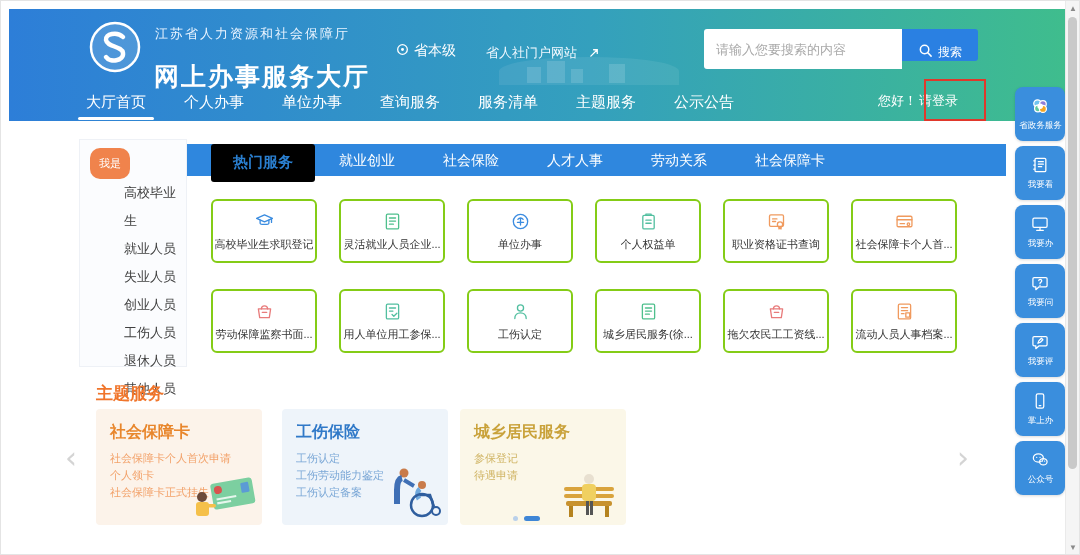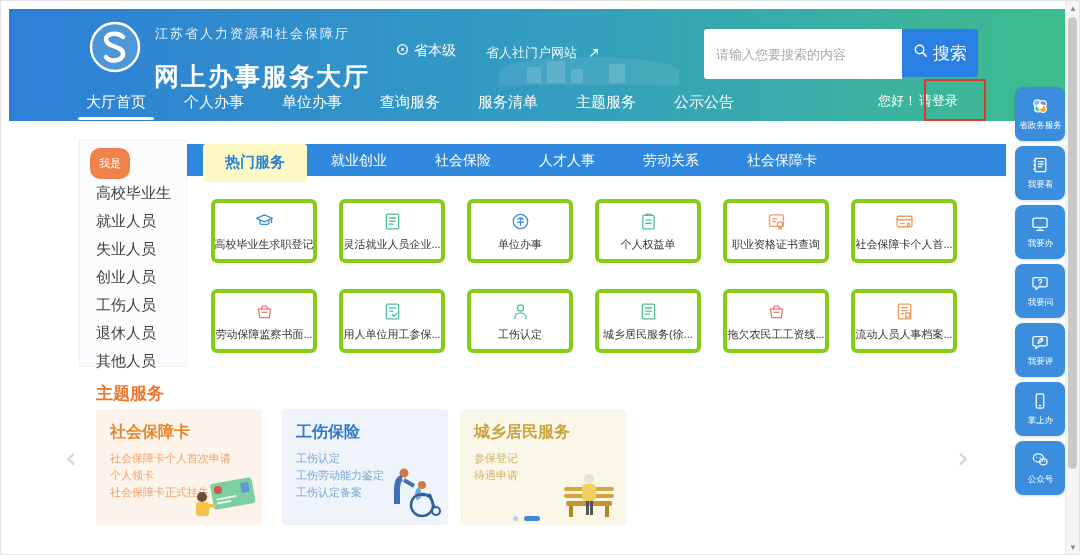--- a/index.html
+++ b/index.html
@@ -11,25 +11,25 @@
   .header { position:absolute; left:8px; top:8px; width:1058px; height:112px;
             background:linear-gradient(90deg,#2d7ed8 0%,#34a0bd 55%,#3fbd8d 100%); }
   .deco-hill { position:absolute; border-radius:50% 50% 0 0; background:rgba(255,255,255,.08); }
   .deco-house { position:absolute; background:rgba(255,255,255,.14); }
   .logo-badge { position:absolute; left:80px; top:12px; width:52px; height:52px; }
   .org-name { position:absolute; left:146px; top:16px; color:#eaf4ff; font-size:13px; letter-spacing:2px;font-family:Liberation Serif, serif; }
   .portal-title { position:absolute; left:145px; top:33px; color:#fff; font-size:25px; font-weight:bold; letter-spacing:2px;margin-top:18px; }
   .region { position:absolute; left:387px; top:33px; color:#fff; font-size:14px; display:flex; align-items:center; gap:5px; }
   .portal-link { position:absolute; left:477px; top:35px; color:#f2f9ff; font-size:13px; display:flex; align-items:center; gap:12px; cursor:pointer; }
   .search-wrap { position:absolute; left:695px; top:20px; height:40px; display:flex; }
-  .search-input { width:198px; height:50px; border:none; outline:none; padding:0 12px;
+  .search-input { width:198px; height:40px; border:none; outline:none; padding:0 12px;
                   font-size:13px; color:#333; border-radius:3px 0 0 3px; }
   .search-input::placeholder { color:#a9a9a9; }
-  .search-btn { width:76px; height:48px; border:none; background:#2a80e2; color:#fff;
-                font-size:17px; border-radius:0 3px 3px 0; display:flex; align-items:center;
+  .search-btn { width:76px; height:32px; border:none; background:#2a80e2; color:#fff;
+                font-size:12px; border-radius:0 3px 3px 0; display:flex; align-items:flex-end;
                 justify-content:center; gap:5px; cursor:pointer; }
 
   
   .nav { position:absolute; left:0; bottom:0; width:100%; height:38px; display:flex;
          align-items:center; padding-left:77px; gap:38px; }
   .nav-item { color:#fff; font-size:15px; cursor:pointer; position:relative; line-height:38px; height:38px; }
   .nav-item.active::after { content:""; position:absolute; left:-8px; right:-8px; bottom:1px;
                             height:3px; background:#fff; border-radius:2px; }
   .greeting { position:absolute; left:869px; top:83px; color:#fff; font-size:13px; display:flex; align-items:center; }
   .login-link { color:#fff; cursor:pointer; margin-left:2px; }
@@ -52,33 +52,33 @@
   .sb-arrow { position:absolute; left:0; width:14px; height:12px; color:#8a8a8a; font-size:8px;
               text-align:center; line-height:12px; cursor:pointer; }
   .sb-thumb { position:absolute; left:2px; top:16px; width:9px; height:452px; background:#c9c9c9;
               border-radius:5px; cursor:pointer; }
 
   
   .audience { position:absolute; left:78px; top:138px; width:108px; height:228px;
               background:#fbfcfe; border:1px solid #eef1f6; padding:8px 0 0 10px; }
   .me-badge { display:inline-block; background:#f0834c; color:#fff; font-size:11px;
               padding:8px 9px; border-radius:10px; }
-  .aud-item { font-size:15px; color:#404040; line-height:28px; padding-left:6px; cursor:pointer; }
+  .aud-item { font-size:13px; color:#404040; line-height:28px; padding-left:6px; cursor:pointer;margin-left:28px; }
 
   
   .tabs { position:absolute; left:186px; top:143px; width:819px; height:32px; background:#2f87de;
           display:flex; align-items:flex-start; }
   .tab { color:#fff; font-size:14px; line-height:32px; padding:0 24px; cursor:pointer; }
-  .tab.active { background:#fef9c3; color:#2a7fd0; font-weight:bold; font-size:15px;
-                height:38px; line-height:36px; border-radius:3px; margin-left:16px; padding:0 22px; }
+  .tab.active { background:#000000; color:#2a7fd0; font-weight:bold; font-size:15px;
+                height:38px; line-height:36px; border-radius:3px; margin-left:24px; padding:0 22px; }
 
   
   .grid { position:absolute; left:210px; top:198px; display:grid;
           grid-template-columns:repeat(6,106px); gap:26px 22px; }
-  .scard { width:106px; height:64px; background:#fff; border:4px solid #84cc16; border-radius:6px;
+  .scard { width:106px; height:64px; background:#fff; border:2px solid #84cc16; border-radius:6px;
            display:flex; flex-direction:column; align-items:center; justify-content:center;
            gap:5px; cursor:pointer; }
   .scard .slabel { font-size:11px; color:#333; white-space:nowrap; max-width:100px; overflow:hidden; }
   .sicon svg { width:21px; height:21px; fill:none; stroke:currentColor; stroke-width:1.5;
                stroke-linecap:round; stroke-linejoin:round; display:block; }
   .ic-blue{color:#3b8ce0} .ic-green{color:#4fc08d} .ic-teal{color:#52bfa0}
   .ic-orange{color:#f09a5e} .ic-red{color:#e87b7b}
 
   
   .theme-title { position:absolute; left:95px; top:381px; color:#f0752b; font-size:17px; font-weight:bold; }

